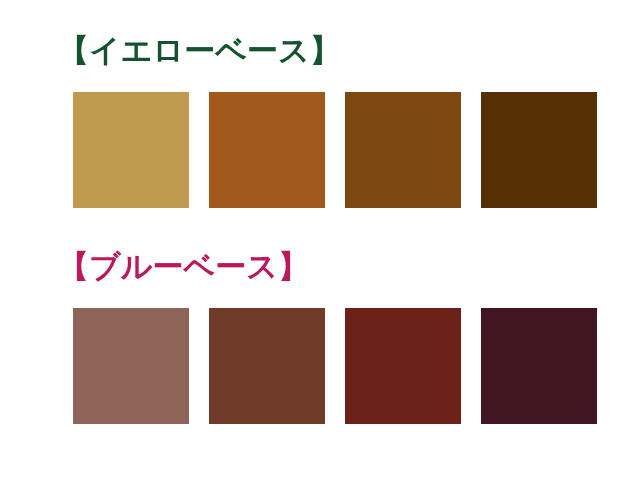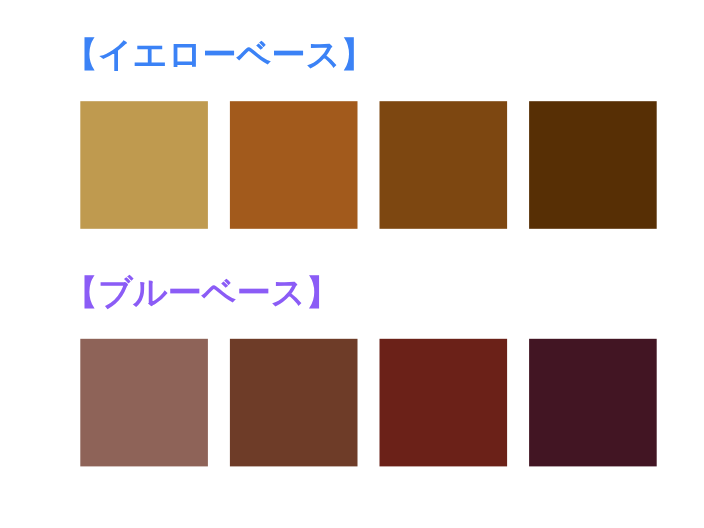--- a/index.html
+++ b/index.html
@@ -59,31 +59,31 @@
     display: block;
     border: 0;
   }
 </style>
 </head>
 <body style="background-color: rgb(255, 255, 255);">
 
 <div class="slide">
 
   <div class="section section-yellow">
-    <h2 class="section-title" style="color: #3b82f6;">【イエローベース】</h2>
+    <h2 class="section-title" style="color: #14532d;">【イエローベース】</h2>
     <div class="swatch-row">
       <div class="swatch" style="background-color: rgb(191, 154, 79);"></div>
       <div class="swatch" style="background-color: rgb(162, 90, 28);"></div>
       <div class="swatch" style="background-color: rgb(125, 71, 17);"></div>
       <div class="swatch" style="background-color: rgb(87, 47, 5);"></div>
     </div>
   </div>
 
   <div class="section section-blue">
-    <h2 class="section-title" style="color: #8b5cf6;">【ブルーベース】</h2>
+    <h2 class="section-title" style="color: #be185d;">【ブルーベース】</h2>
     <div class="swatch-row">
       <div class="swatch" style="background-color: rgb(142, 99, 88);"></div>
       <div class="swatch" style="background-color: rgb(110, 60, 40);"></div>
       <div class="swatch" style="background-color: rgb(107, 33, 24);"></div>
       <div class="swatch" style="background-color: rgb(66, 21, 35);"></div>
     </div>
   </div>
 
 </div>
 

